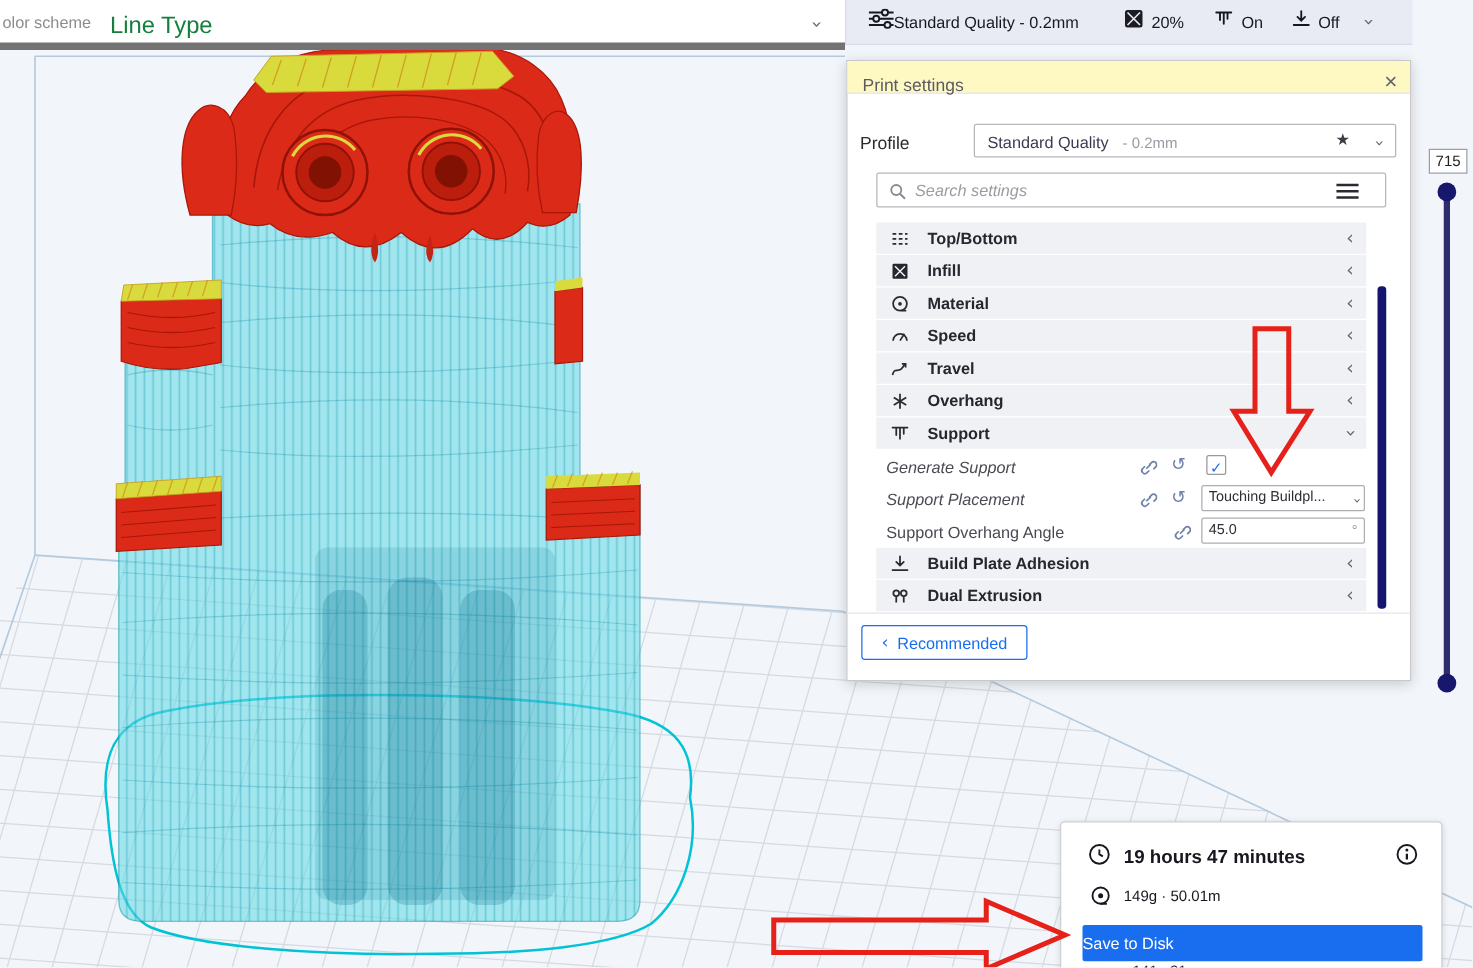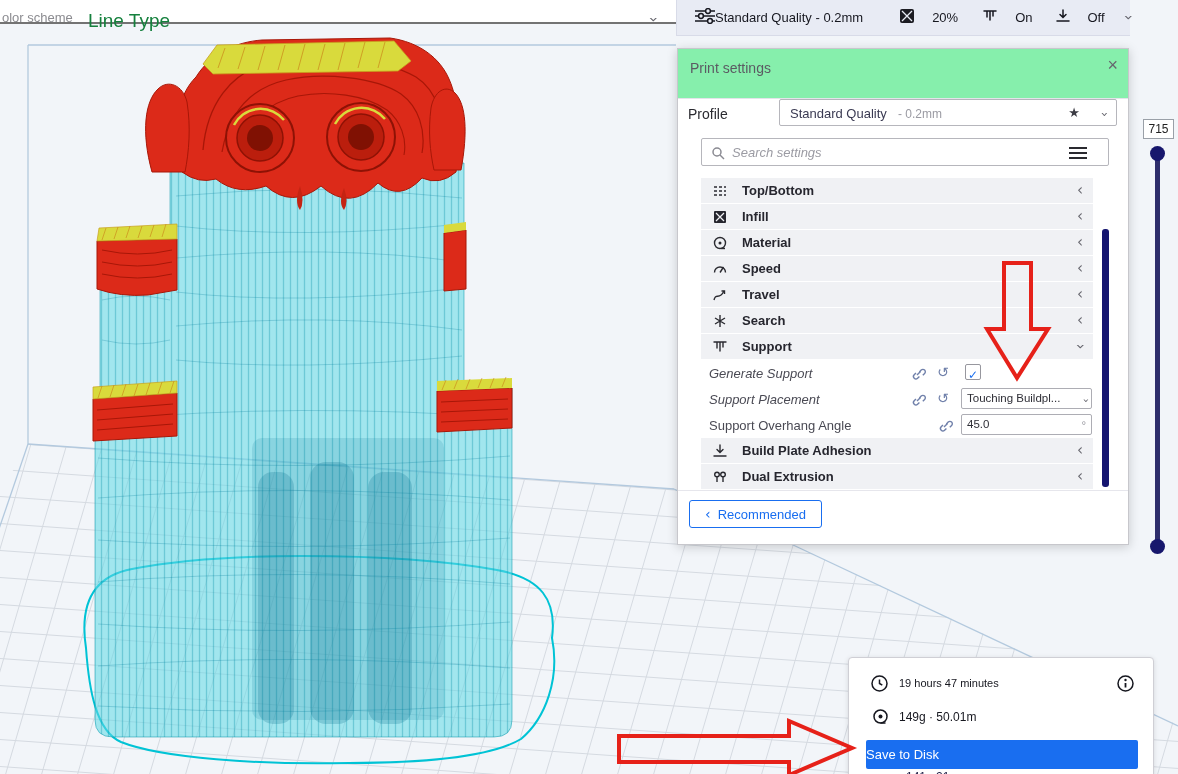--- a/index.html
+++ b/index.html
@@ -4,31 +4,31 @@
 <style>
   *{box-sizing:border-box;margin:0;padding:0}
   html,body{width:1178px;height:774px;overflow:hidden}
   body{position:relative;font-family:"Liberation Sans",sans-serif;background:#f2f5f9}
   .chev{display:inline-block;color:#66666e;font-size:15px;line-height:1;font-family:"DejaVu Sans",sans-serif}
   .rot{transform:rotate(-90deg)}
   
   #viewport{position:absolute;left:0;top:0;width:1178px;height:774px;z-index:0}
   #grid-h line,#grid-v line{stroke:#d5dae1;stroke-width:1}
   
-  #topbar{position:absolute;left:0;top:0;width:676px;height:24px;background:#fff;border-bottom:2px solid #737373;z-index:10}
+  #topbar{position:absolute;left:0;top:0;width:676px;height:40px;background:#fff;border-bottom:6px solid #737373;z-index:10}
   #topbar .cs{position:absolute;left:2px;top:10px;font-size:13px;color:#8b8b90}
   #topbar .lt{position:absolute;left:88px;top:10px;font-size:19px;color:#15803d}
   #topbar .chev{position:absolute;left:650px;top:12px}
   
   #summary{position:absolute;left:676px;top:0;width:454px;height:36px;background:#e8ebf4;border-bottom:1px solid #d8dbe8;border-left:1px solid #d8dbe8;display:flex;align-items:center;z-index:10}
   #summary .txt{font-size:13px;color:#16171f;white-space:nowrap}
-  .ml18{margin-left:18px}.ml8{margin-left:0}.ml36{margin-left:36px}.ml5{margin-left:17px}.ml24{margin-left:24px}.ml22{margin-left:22px}.ml20{margin-left:20px}
+  .ml18{margin-left:18px}.ml8{margin-left:0}.ml36{margin-left:36px}.ml5{margin-left:6px}.ml24{margin-left:24px}.ml22{margin-left:22px}.ml20{margin-left:20px}
   
   #panel{position:absolute;left:677px;top:48px;width:452px;height:497px;background:#fff;border:1px solid #c7c7cc;box-shadow:0 2px 10px rgba(0,0,0,.18);z-index:20}
-  #panel-header{position:relative;height:50px;background:#86efac;border-bottom:1px solid #e3e4ea}
+  #panel-header{position:relative;height:26px;background:#fef9c3;border-bottom:1px solid #e3e4ea}
   .panel-title{position:absolute;left:12px;top:11px;font-size:14px;color:#5b5b63}
   .close-x{position:absolute;right:10px;top:6px;font-size:18px;color:#66666e;cursor:default}
   .profile-label{position:absolute;left:10px;top:57px;font-size:14px;color:#2a2a30}
   .profile-box{position:absolute;left:101px;top:50px;width:338px;height:27px;border:1px solid #b6b6bc;border-radius:2px;background:#fff}
   .profile-box .name{position:absolute;left:10px;top:6px;font-size:13px;color:#3a3a52}
   .profile-box .detail{position:absolute;left:118px;top:7px;font-size:12px;color:#9a9aa2}
   .profile-box .star{position:absolute;right:36px;top:5px;font-size:13px;color:#3c3c44;font-family:"DejaVu Sans",sans-serif}
   .profile-box .chev{position:absolute;right:10px;top:8px;font-size:13px}
   .search-box{position:absolute;left:23px;top:89px;width:408px;height:28px;border:1px solid #b6b6bc;border-radius:2px;background:#fff}
   .search-box svg{position:absolute;left:9px;top:7px}
@@ -56,21 +56,21 @@
   #recommended{position:absolute;left:11px;top:451px;width:133px;height:28px;border:1px solid #196ef0;border-radius:3px;background:#fff;color:#196ef0;font-size:13px;display:flex;align-items:center;justify-content:center;gap:7px}
   #recommended .chev{color:#196ef0;font-size:14px}
   
   #layer-box{position:absolute;left:1143px;top:119px;width:31px;height:20px;border:1px solid #9aa0a8;background:#fff;font-size:12px;color:#222;text-align:center;line-height:18px;z-index:15}
   #slider-track{position:absolute;left:1155px;top:150px;width:5px;height:399px;background:#2d2d6b;border-radius:2px;z-index:14}
   .slider-handle{position:absolute;width:15px;height:15px;border-radius:50%;background:#17176d;z-index:15}
   #handle-top{left:1150px;top:146px}
   #handle-bottom{left:1150px;top:539px}
   
   #job-card{position:absolute;left:848px;top:657px;width:306px;height:130px;background:#fff;border:1px solid #cfcfd5;border-radius:4px;box-shadow:0 1px 5px rgba(0,0,0,.12);z-index:15}
-  .job-time{position:absolute;left:50px;top:19px;font-size:11px;font-weight:normal;color:#16171f}
+  .job-time{position:absolute;left:50px;top:19px;font-size:15px;font-weight:bold;color:#16171f}
   .job-mat{position:absolute;left:50px;top:52px;font-size:12px;color:#16171f}
   .clock{position:absolute;left:21px;top:16px}
   .spool{position:absolute;left:23px;top:50px}
   .info{position:absolute;left:267px;top:16px}
   #save-btn{position:absolute;left:17px;top:82px;width:272px;height:29px;background:#196ef0;border-radius:2px;color:#fff;font-size:13px;text-align:left;line-height:29px;border:none}
   .partial{position:absolute;left:57px;top:112px;font-size:12px;color:#23234a}
   
   #arrows{position:absolute;left:0;top:0;z-index:60;pointer-events:none}
 </style>
 </head>
@@ -352,21 +352,21 @@
         </span>
       <span class="cat-label">Travel</span>
       <span class="chev">‹</span>
     </div>
     <div class="cat-row">
       <span class="cat-icon">
           <svg width="16" height="16" viewBox="0 0 16 16" fill="none" stroke="#2a2a30" stroke-width="1.4">
             <path d="M8 2v12M3 5l10 6M13 5L3 11"></path>
           </svg>
         </span>
-      <span class="cat-label">Search</span>
+      <span class="cat-label">Overhang</span>
       <span class="chev">‹</span>
     </div>
     <div class="cat-row">
       <span class="cat-icon">
           <svg width="16" height="16" viewBox="0 0 16 16" fill="none" stroke="#2a2a30" stroke-width="1.4" stroke-linecap="round">
             <path d="M2 3h12M5 3v6M8 3v9M11 3v5"></path>
           </svg>
         </span>
       <span class="cat-label">Support</span>
       <span class="chev rot">‹</span>

